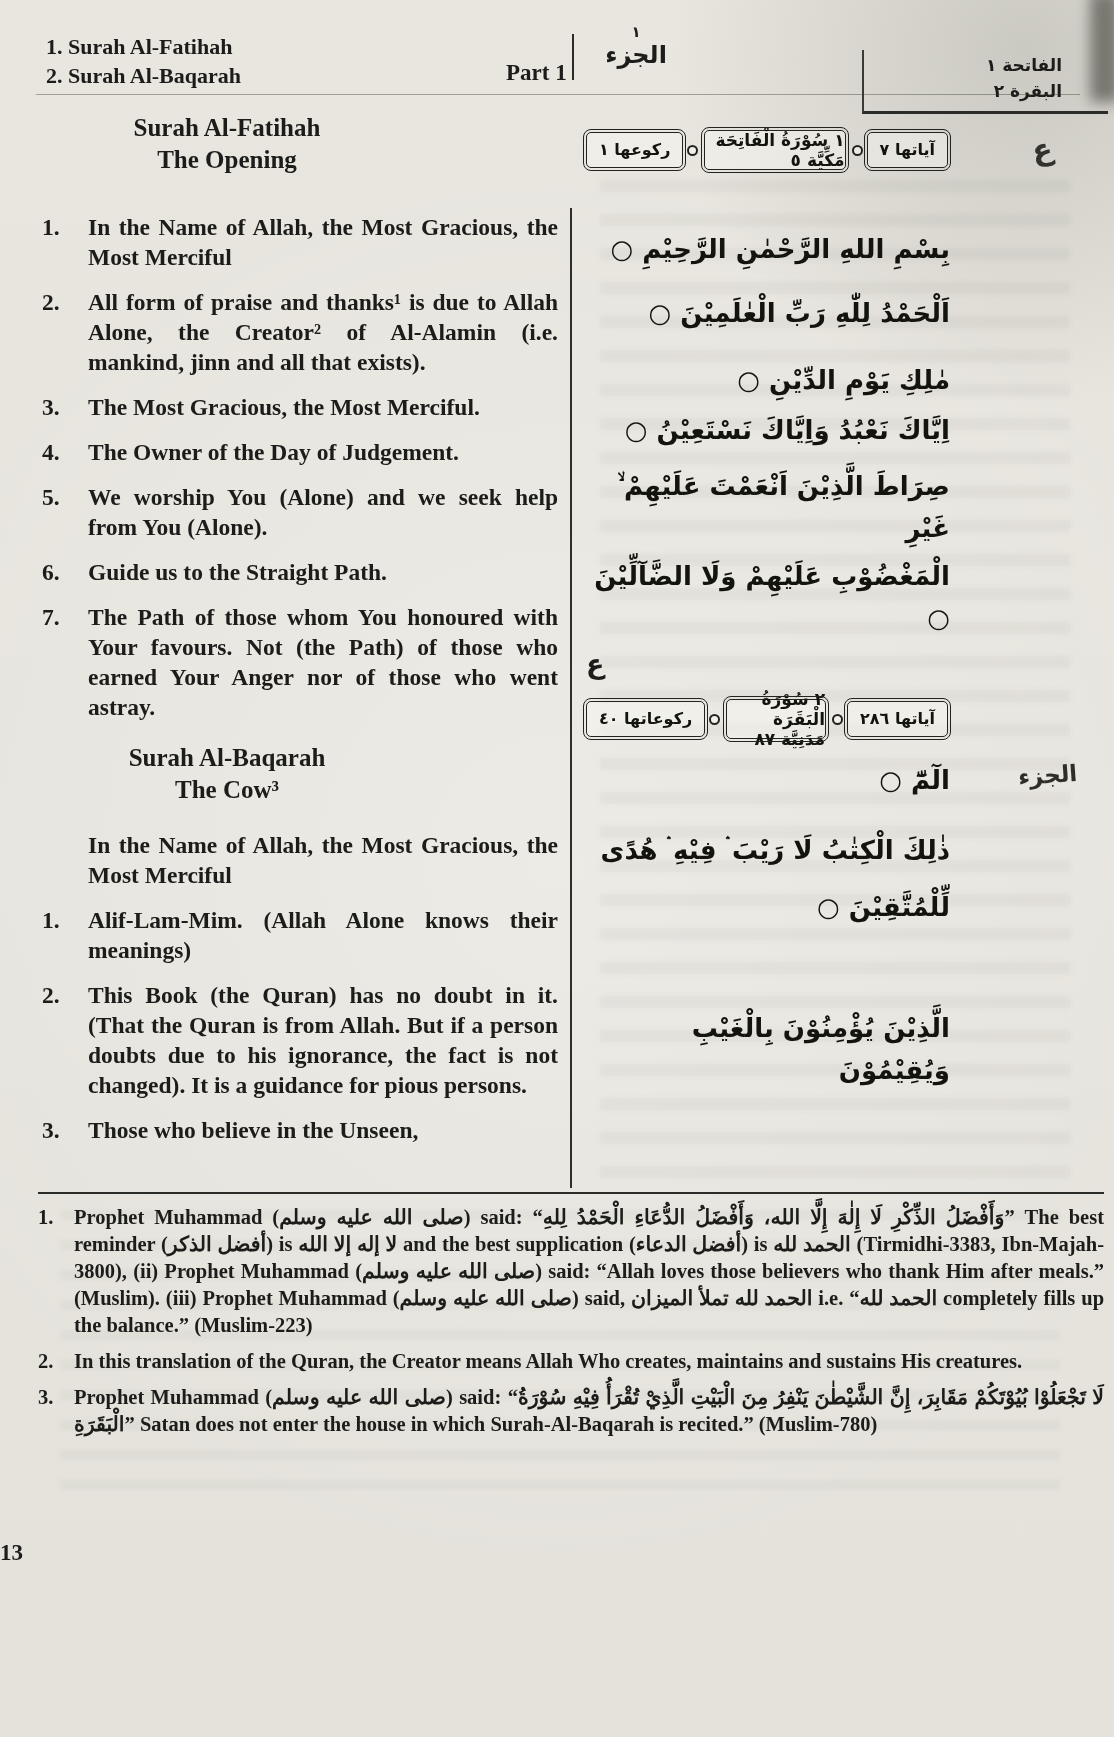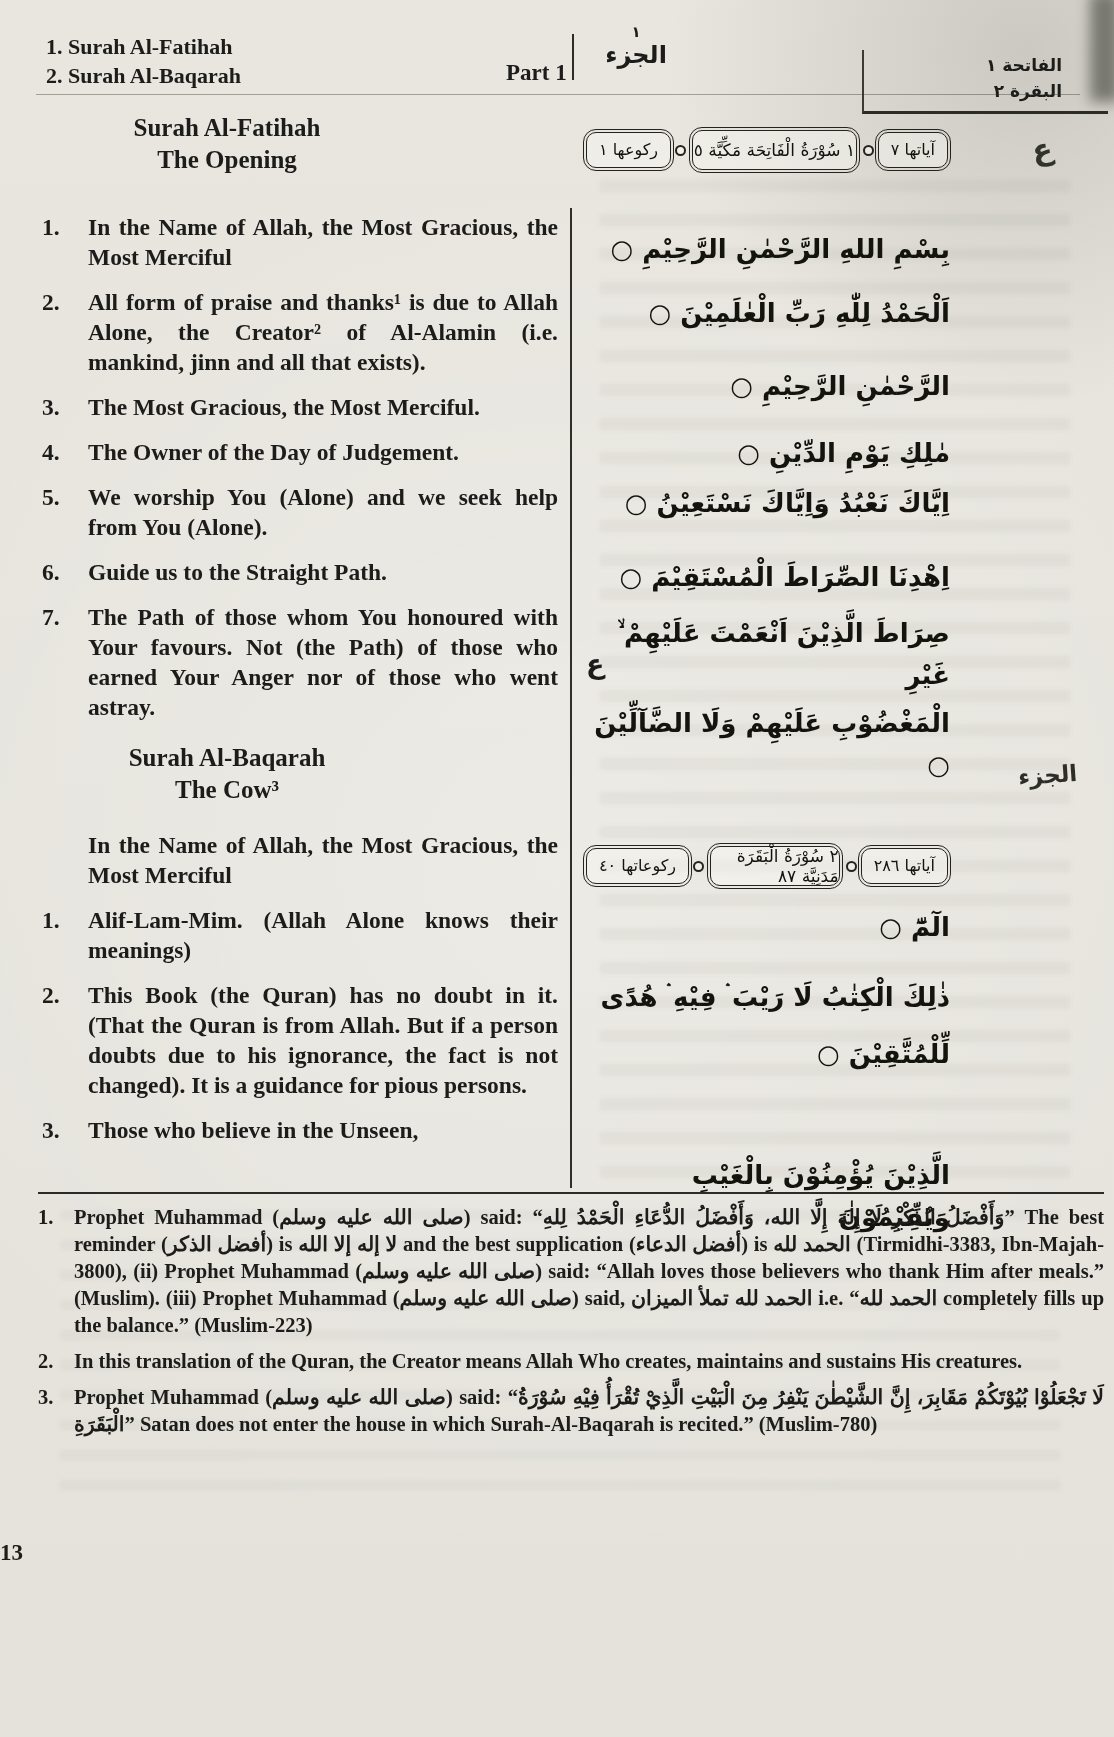--- a/index.html
+++ b/index.html
@@ -46,22 +46,22 @@
   .surah-title.bq { margin-top:20px; margin-bottom:24px; }
   .verse { display:flex; margin-bottom:15px; }
   .vnum { width:46px; flex:none; }
   .vtext { flex:1; text-align:justify; }
   .col-ar { position:absolute; left:584px; top:128px; width:366px; direction:rtl; text-align:right;
             font-family:"DejaVu Sans", sans-serif; font-weight:700; font-size:26px; color:#14140f; }
   .ar-line { line-height:42px; }
   
   .banner { display:flex; align-items:stretch; height:44px; direction:rtl; }
   .cartouche { border:1.5px solid #23231f; outline:1.5px solid #23231f; outline-offset:2px;
-               border-radius:10px; background:rgba(250,249,244,0.4);
-               font-size:16px; line-height:20px; font-weight:400; display:flex; align-items:center; justify-content:center; }
+               border-radius:5px; background:rgba(250,249,244,0.4);
+               font-size:16px; line-height:20px; font-weight:700; display:flex; align-items:center; justify-content:center; }
   .cartouche.small { flex:none; padding:2px 12px; margin:4px 2px; }
   .cartouche.main { flex:1; margin:2px 4px; font-size:17px; }
   .banner-dot { width:11px; height:11px; border:2px solid #23231f; border-radius:50%; align-self:center; margin:0 2px; flex:none; background:rgba(250,249,244,0.5); }
   
   .mark-ruku { position:absolute; left:586px; top:648px; font-family:"DejaVu Sans", sans-serif;
                font-size:27px; font-weight:700; }
   .mark-corner { position:absolute; left:1032px; top:132px; font-family:"DejaVu Sans", sans-serif;
                  font-size:30px; font-weight:700; color:#33332e; transform:rotate(-8deg); }
   .mark-juz { position:absolute; left:1018px; top:762px; font-family:"DejaVu Sans", sans-serif;
               font-size:23px; font-weight:700; color:#2e2e29; transform:rotate(-4deg); }
@@ -166,24 +166,22 @@
     <div class="banner">
       <span class="cartouche small">آياتها ٧</span>
       <span class="banner-dot"></span>
       <span class="cartouche main">١ سُوْرَةُ الْفَاتِحَة مَكِّيَّة ٥</span>
       <span class="banner-dot"></span>
       <span class="cartouche small">ركوعها ١</span>
     </div>
 
     <div class="ar-line" style="margin-top:56px">بِسْمِ اللهِ الرَّحْمٰنِ الرَّحِيْمِ ○</div>
     <div class="ar-line" style="margin-top:22px">اَلْحَمْدُ لِلّٰهِ رَبِّ الْعٰلَمِيْنَ ○</div>
-    <div class="ar-line" style="margin-top:31px">الرَّحْمٰنِ الرَّحِيْمِ ○</div>
     <div class="ar-line" style="margin-top:25px">مٰلِكِ يَوْمِ الدِّيْنِ ○</div>
     <div class="ar-line" style="margin-top:8px">اِيَّاكَ نَعْبُدُ وَاِيَّاكَ نَسْتَعِيْنُ ○</div>
-    <div class="ar-line" style="margin-top:32px">اِهْدِنَا الصِّرَاطَ الْمُسْتَقِيْمَ ○</div>
     <div class="ar-line" style="margin-top:14px">صِرَاطَ الَّذِيْنَ اَنْعَمْتَ عَلَيْهِمْ ۙ غَيْرِ</div>
     <div class="ar-line" style="margin-top:6px">الْمَغْضُوْبِ عَلَيْهِمْ وَلَا الضَّآلِّيْنَ ○</div>
 
     <div class="banner" style="margin-top:58px">
       <span class="cartouche small">آياتها ٢٨٦</span>
       <span class="banner-dot"></span>
       <span class="cartouche main">٢ سُوْرَةُ الْبَقَرَة مَدَنِيَّة ٨٧</span>
       <span class="banner-dot"></span>
       <span class="cartouche small">ركوعاتها ٤٠</span>
     </div>

